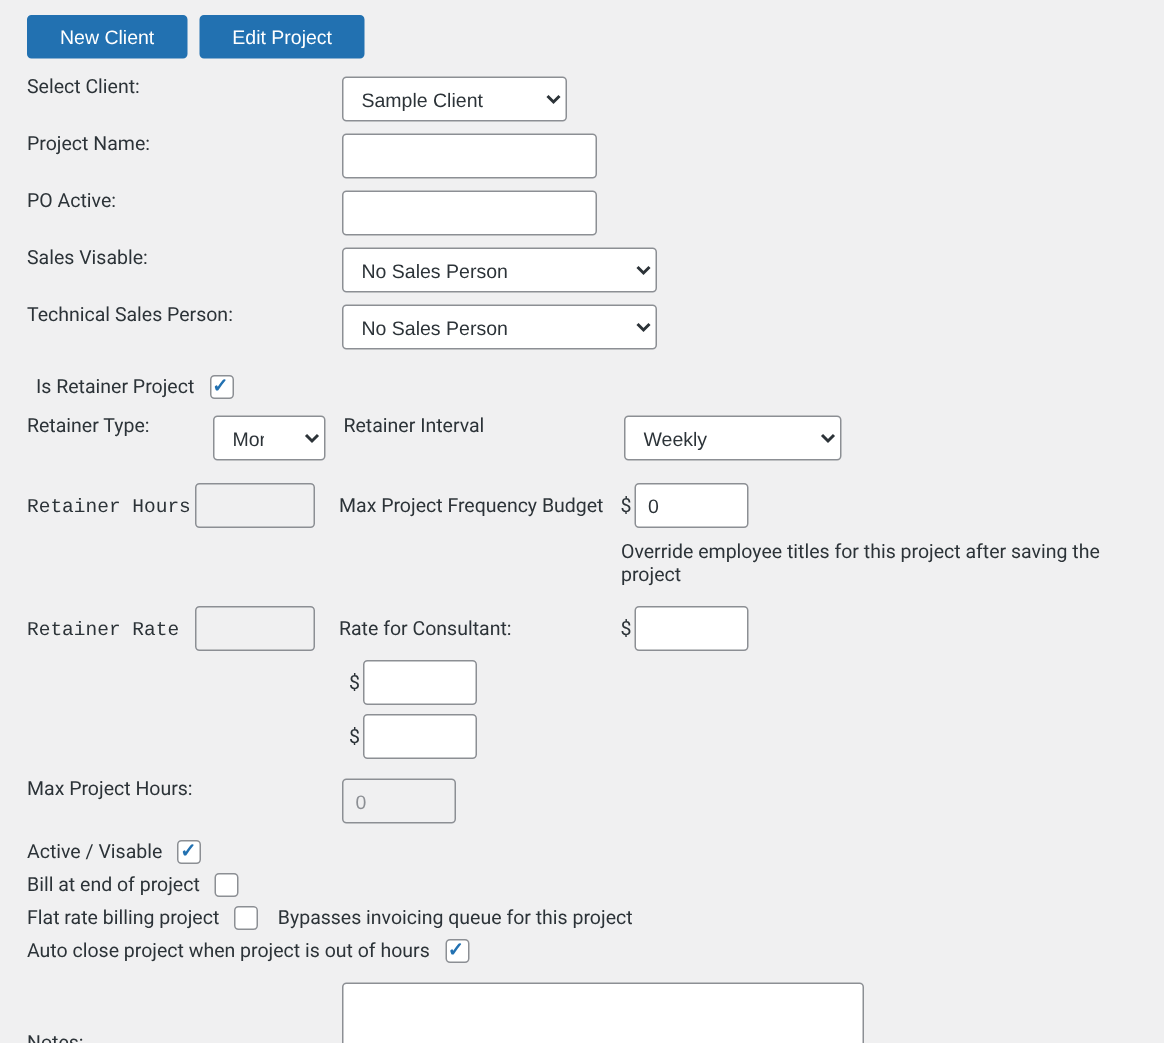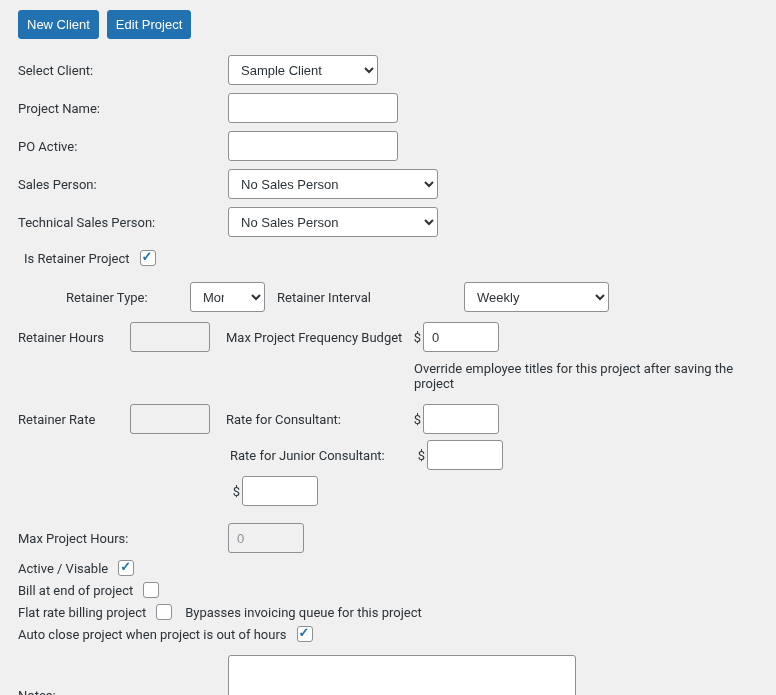--- a/index.html
+++ b/index.html
@@ -11,25 +11,25 @@
     font-size: 13px;
     color: #2c3338;
     width: 776px;
   }
   .btn-bar { display: flex; gap: 8px; margin-bottom: 12px; }
   .btn {
     background: #2271b1;
     color: #fff;
     border: 1px solid #2271b1;
     border-radius: 3px;
-    padding: 6px 8px;
+    padding: 6px 21px;
     font-size: 13px;
     cursor: pointer;
   }
-  .row { display: flex; align-items: center; min-height: 34px; margin-bottom: 0; }
+  .row { display: flex; align-items: flex-start; min-height: 34px; margin-bottom: 0; }
   .row.tall { min-height: 38px; }
   .label-col { width: 210px; padding-right: 6px; }
   .control-col { flex: 0 0 auto; }
   select, input[type="text"], textarea {
     font-size: 13px;
     color: #2c3338;
     background: #fff;
     border: 1px solid #8c8f94;
     border-radius: 3px;
     padding: 4px 8px;
@@ -53,25 +53,25 @@
     content: "✓";
     position: absolute;
     top: -2px;
     left: 1px;
     font-size: 13px;
     font-weight: bold;
     color: #2271b1;
   }
   .chk-row { display: flex; align-items: center; gap: 4px; min-height: 22px; }
   .chk-row label { margin-right: 2px; }
-  .retainer-row { display: flex; align-items: center; gap: 12px; min-height: 40px; margin-left: 48px; }
+  .retainer-row { display: flex; align-items: flex-start; gap: 12px; min-height: 40px; }
   .retainer-row .rl1 { width: 112px; }
   .retainer-row .rl2 { width: 175px; }
   .dual-row { display: flex; align-items: center; min-height: 40px; }
-  .dual-row .l1 { width: 112px; }
+  .dual-row .l1 { width: 112px; font-family: Liberation Mono, monospace; }
   .dual-row .c1 { width: 84px; margin-right: 16px; }
   .dual-row .l2 { width: 185px; }
   .rate-row { display: flex; align-items: center; min-height: 36px; }
   .rate-row .spacer { width: 212px; }
   .rate-row .rate-label { width: 185px; }
   .rate-row .dollar { width: 10px; text-align: right; }
   input[disabled] { background: #f0f0f1; color: #8c8f94; }
   .hint { margin: 4px 0 10px 396px; }
   .notes-row { display: flex; align-items: center; margin-top: 10px; }
   .notes-row .label-col { width: 210px; }
@@ -101,21 +101,21 @@
 </div>
 
 <div class="row tall">
   <div class="label-col">PO Active:</div>
   <div class="control-col">
     <input type="text" style="width: 170px;" value="">
   </div>
 </div>
 
 <div class="row tall">
-  <div class="label-col">Sales Person:</div>
+  <div class="label-col">Sales Visable:</div>
   <div class="control-col">
     <select style="width:210px">
       <option>No Sales Person</option>
     </select>
   </div>
 </div>
 
 <div class="row tall">
   <div class="label-col">Technical Sales Person:</div>
   <div class="control-col">
@@ -154,21 +154,20 @@
 <div class="dual-row" style="min-height:36px">
   <div class="l1">Retainer Rate</div>
   <input type="text" disabled="" class="c1" style="width: 80px;" value="">
   <div class="l2">Rate for Consultant:</div>
   <span style="width:10px;text-align:right">$</span>
   <input type="text" style="width: 76px; margin-left: 2px;" value="">
 </div>
 
 <div class="rate-row">
   <div class="spacer"></div>
-  <div class="rate-label">Rate for Junior Consultant:</div>
   <span class="dollar">$</span>
   <input type="text" style="width: 76px; margin-left: 2px;" value="">
 </div>
 
 <div class="rate-row">
   <div class="spacer"></div>
   <span class="dollar">$</span>
   <input type="text" style="width: 76px; margin-left: 2px;" value="">
 </div>
 

